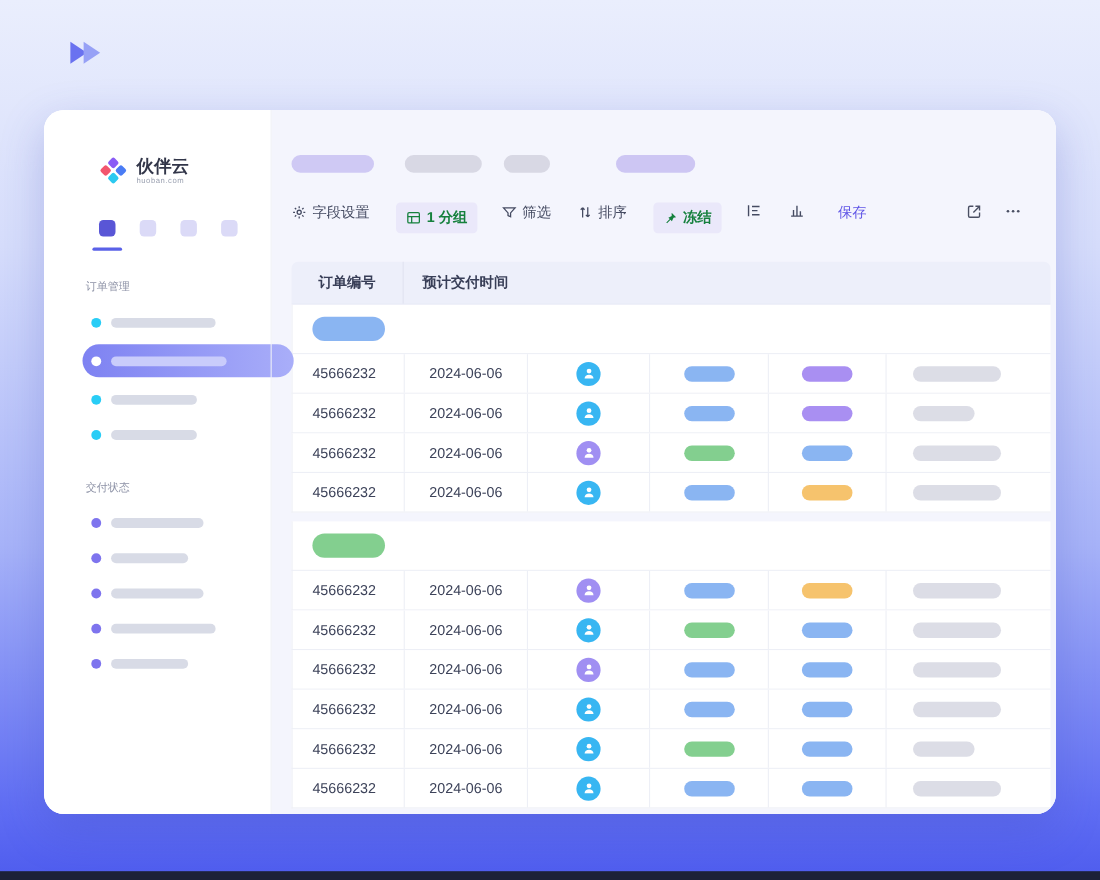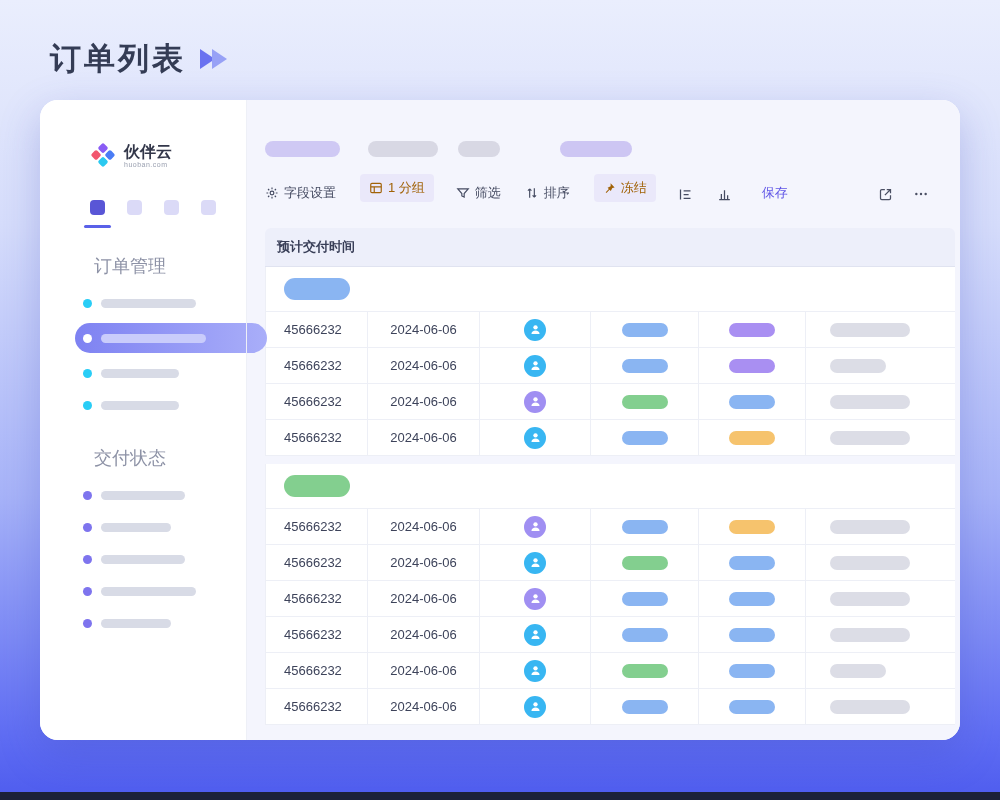--- a/index.html
+++ b/index.html
@@ -21,38 +21,38 @@
   
   .sidebar{width:207px;background:#fff;position:relative;z-index:2;flex:none}
   .sidebar::after{content:"";position:absolute;top:0;right:0;bottom:0;width:1px;background:#eef0f7}
   .logo{display:flex;align-items:flex-end;gap:8px;margin:42px 0 0 50px}
   .logo-text .brand{font-size:16px;font-weight:bold;color:#323649;line-height:1.05}
   .logo-text .domain{font-size:7px;color:#9aa0b0;letter-spacing:.5px}
   .nav-squares{display:flex;gap:22px;margin:32px 0 0 50px}
   .sq{width:15px;height:15px;border-radius:4px;background:#dbdaf7}
   .sq.active{background:#5956d6}
   .nav-underline{width:27px;height:3px;border-radius:2px;background:#5a61e8;margin:10px 0 0 44px}
-  .section-label{font-size:18px;color:#8d92a6;margin:26px 0 10px 54px}
+  .section-label{font-size:10px;color:#8d92a6;margin:26px 0 10px 38px}
   .side-item{height:30px;display:flex;align-items:center;margin:2px 0 2px 35px;padding-left:8px;border-radius:15px}
   .side-item .dot{width:9px;height:9px;border-radius:50%;flex:none}
   .side-item .bar{height:9px;border-radius:4.5px;background:#d8dbe6;margin-left:9px}
   .dot-cyan{background:#29cdf6}
   .dot-purple{background:#7e74ee}
   .dot-white{background:#ffffff}
   .side-item.selected{background:linear-gradient(90deg,#7e82f2,#a9aef9);width:184px;margin-top:5px;margin-bottom:5px}
   .side-item.selected .bar{background:#c9ccfb}
   
   .main{flex:1;background:#f4f5fd;padding:41px 5px 0 18px;display:flex;flex-direction:column;min-width:0}
   .top-pills{display:flex;height:16px;flex:none}
   .top-pill{height:16px;border-radius:8px;display:inline-block}
   
-  .toolbar{display:flex;align-items:flex-end;margin-top:17px;height:28px;color:#454b62;font-size:13px;flex:none;padding-right:26px}
+  .toolbar{display:flex;align-items:flex-start;margin-top:27px;height:28px;color:#454b62;font-size:13px;flex:none;padding-right:26px}
   .tb{display:flex;align-items:center;gap:5px;margin-right:24px;cursor:default;white-space:nowrap}
   .tb svg{display:block}
-  .tb-btn{background:#eae8fa;border-radius:4px;padding:5px 9px;color:#a16207;font-weight:400;margin-right:22px}
+  .tb-btn{background:#eae8fa;border-radius:4px;padding:5px 9px;color:#15803d;font-weight:700;margin-right:22px}
   .save-btn{color:#5f55e6;font-weight:normal;margin-left:6px}
   .tb-right{margin-left:auto;display:flex;align-items:center;gap:20px;color:#4a4f63}
   
   .table-wrap{margin-top:26px;font-size:13px;color:#3d435a;flex:none}
   .t-head,.t-row{display:grid;grid-template-columns:102px 112px 111px 108px 107px 1fr}
   .t-head{height:38px;background:#edeffa;border-radius:6px 6px 0 0;border-bottom:1px solid #e0e3f0}
   .th{display:flex;align-items:center;justify-content:center;font-weight:bold;color:#383e57;border-right:1px solid #e0e3f0}
   .th:last-child{border-right:none}
   .t-row{height:35px;background:#fff;border-bottom:1px solid #edeff6;border-left:1px solid #edeff6}
   .cell{display:flex;align-items:center;border-right:1px solid #edeff6;min-width:0}
@@ -64,21 +64,20 @@
   .pill{width:46px;height:14px;border-radius:7px;display:inline-block}
   .ph{height:14px;border-radius:7px;background:#dcdde6;display:inline-block}
   .group-row{height:44px;background:#fff;display:flex;align-items:center;padding-left:18px;border-bottom:1px solid #edeff6;border-left:1px solid #edeff6}
   .group-row.gap{margin-top:8px}
   .group-pill{width:66px;height:22px;border-radius:11px;display:inline-block}
 </style>
 </head>
 <body>
 
 <div class="page-title-row">
-  <div class="page-title">订单列表</div>
   <div class="tris">
     <span class="tri"></span>
     <span class="tri t2"></span>
   </div>
 </div>
 
 <div class="card">
 
   <aside class="sidebar">
     <div class="logo">
@@ -214,20 +213,21 @@
               <circle cx="5" cy="12" r="1.8"></circle>
               <circle cx="12" cy="12" r="1.8"></circle>
               <circle cx="19" cy="12" r="1.8"></circle>
             </svg>
         </span>
       </div>
     </div>
 
     <div class="table-wrap">
       <div class="t-head">
+        <div class="th">订单编号</div>
         <div class="th">预计交付时间</div>
       </div>
       <div class="t-body" id="table-body">
           <div class="group-row">
             <span class="group-pill" style="background:#8ab5f2"></span>
           </div>
           <div class="t-row">
             <div class="cell c0">45666232</div>
             <div class="cell c1">2024-06-06</div>
             <div class="cell c2">

